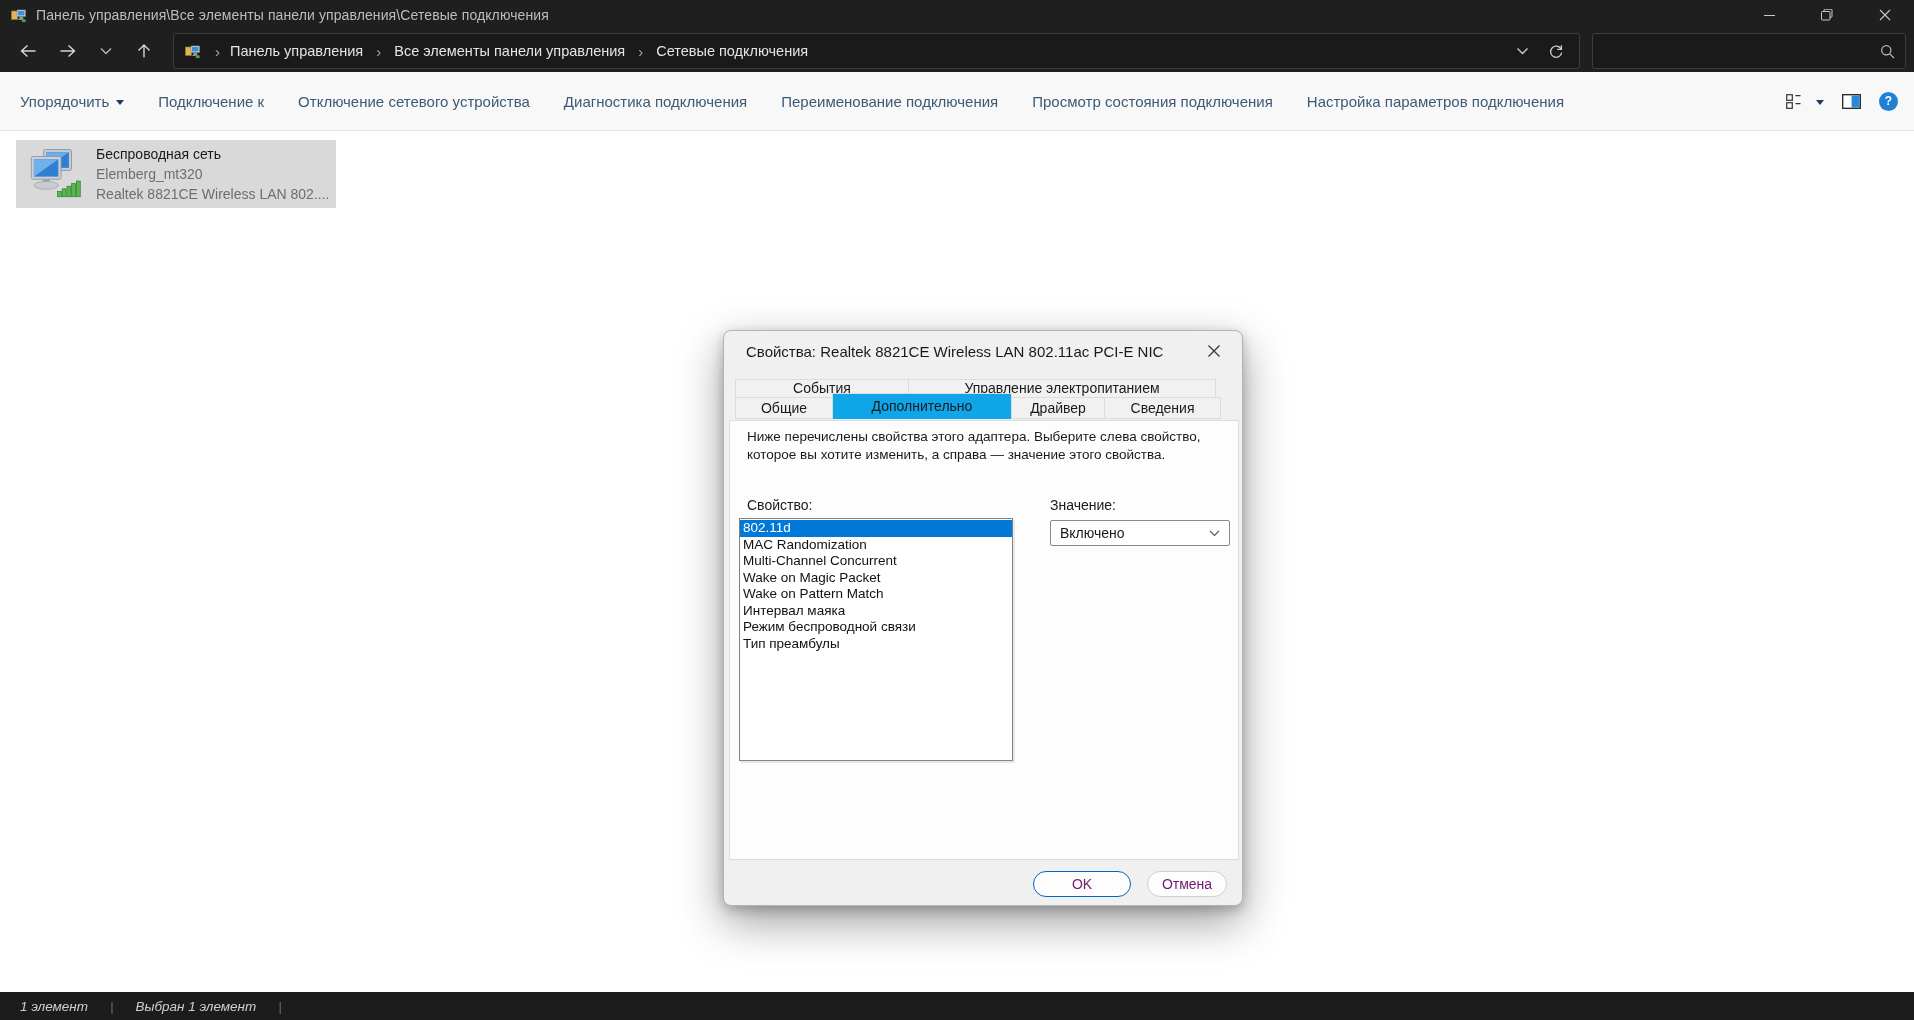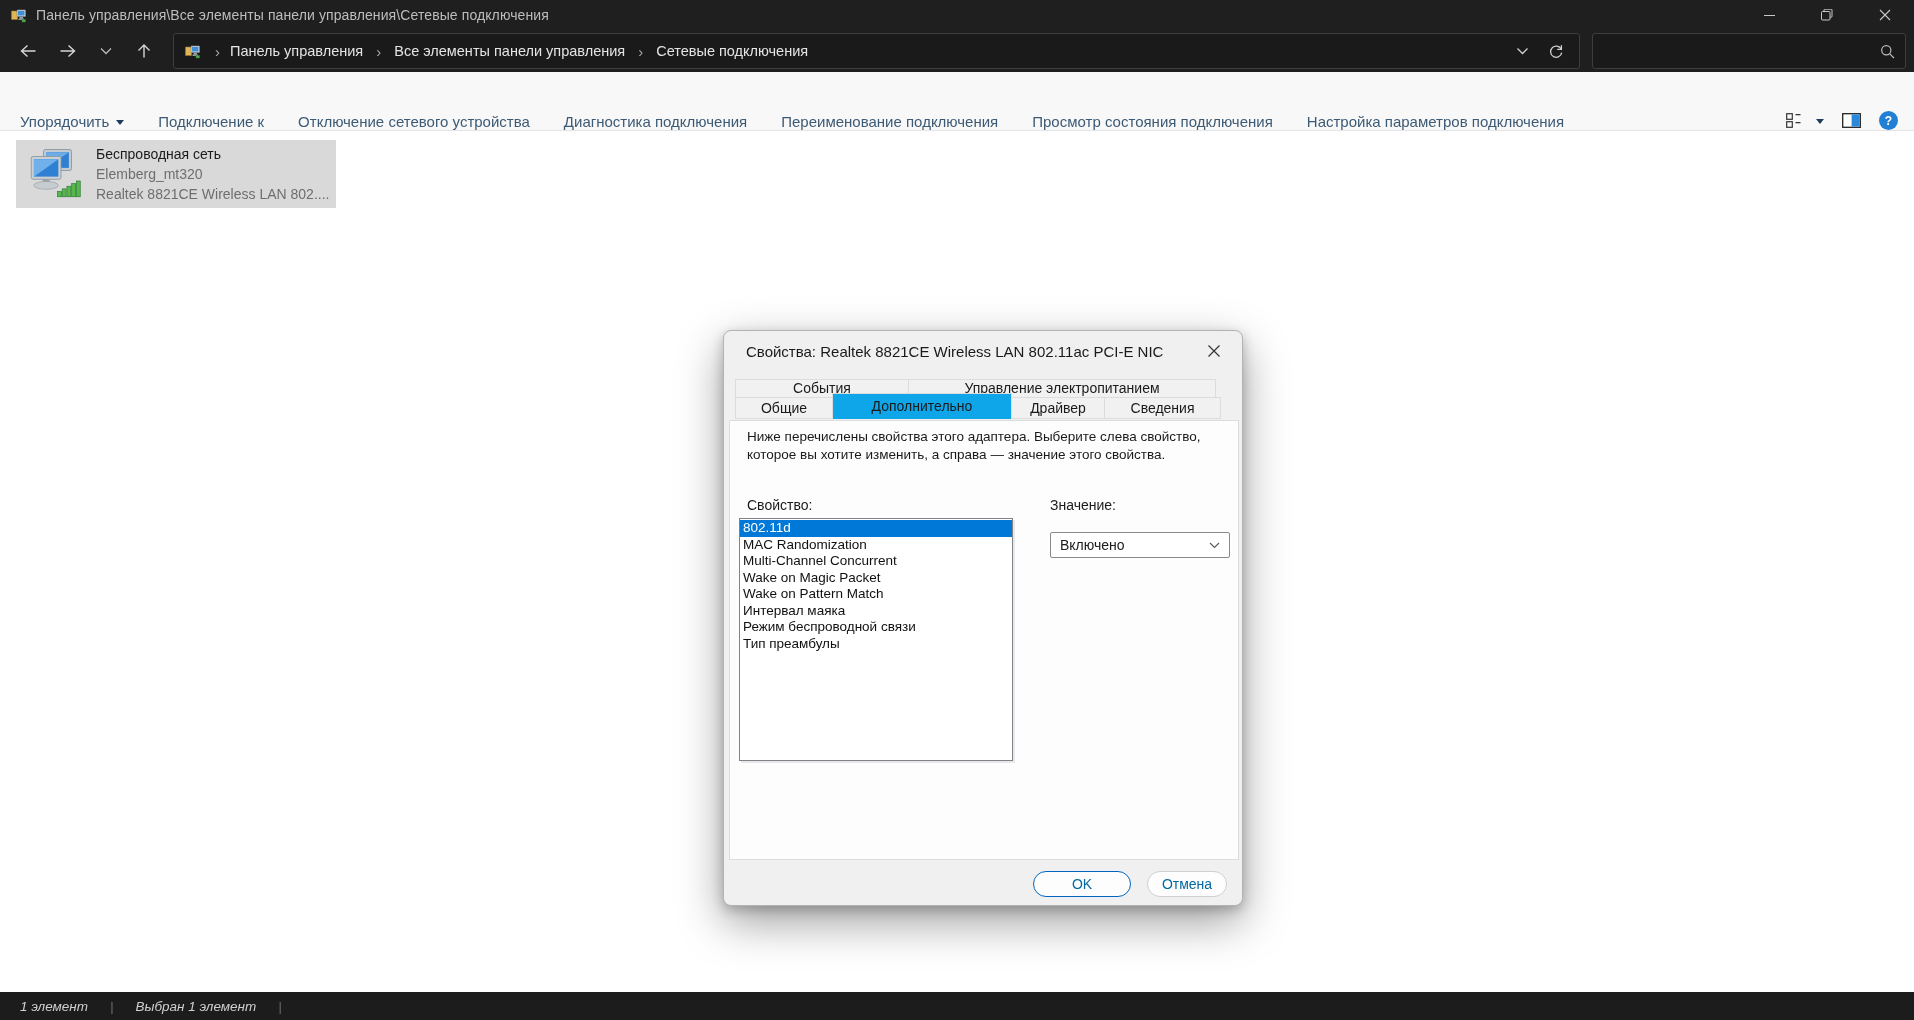--- a/index.html
+++ b/index.html
@@ -19,21 +19,21 @@
   .nav-btn.w40 { width:40px; } .nav-btn.w36 { width:36px; }
   .addressbar { margin-left:9px; width:1407px; height:36px; background:#1a1a1a; border:1px solid #3d3d3d; border-radius:3px; display:flex; align-items:center; padding:0 6px 0 10px; }
   .crumb { font-size:14.5px; color:#e4e4e4; padding:0 2px; white-space:nowrap; }
   .crumb-sep { font-size:15px; color:#a8a8a8; margin:0 11px; }
   .addr-right { margin-left:auto; display:flex; align-items:center; }
   .addr-ic-btn { width:34px; height:32px; display:flex; align-items:center; justify-content:center; }
   .searchbox { margin-left:12px; width:314px; height:36px; background:#1a1a1a; border:1px solid #3d3d3d; border-radius:3px; display:flex; align-items:center; padding:0 10px; }
   .searchbox input { flex:1; background:transparent; border:none; outline:none; color:#e4e4e4; font-size:14px; font-family:"Liberation Sans",sans-serif; }
 
   
-  .commandbar { height:59px; background:#f8f8f8; border-bottom:1px solid #e4e4e4; display:flex; align-items:flex-end; padding:0 16px 0 20px; }
+  .commandbar { height:59px; background:#f8f8f8; border-bottom:1px solid #e4e4e4; display:flex; align-items:center; padding:0 16px 0 20px; }
   .cmd-item { font-size:15px; color:#3d5a75; margin-right:34px; white-space:nowrap; display:flex; align-items:center; }
   .caret-down { width:0; height:0; border-left:4px solid transparent; border-right:4px solid transparent; border-top:5px solid #1e3c5c; margin-left:7px; margin-top:2px; }
   .cmd-right { margin-left:auto; display:flex; align-items:center; }
   .cmd-icon-btn { display:flex; align-items:center; justify-content:center; margin-left:18px; }
   .help-circle { width:19px; height:19px; border-radius:50%; background:#2180d3; color:#fff; font-size:12px; font-weight:bold; display:flex; align-items:center; justify-content:center; }
 
   
   .content { position:relative; height:861px; background:#fff; }
   .tile { position:absolute; left:16px; top:9px; width:320px; height:68px; background:#d9d9d9; display:flex; align-items:center; padding-left:10px; }
   .tile-text { margin-left:14px; line-height:20px; }
@@ -55,23 +55,23 @@
   .tr2 .tab { height:22px; line-height:20px; }
   .tab.active { background:#0ea5e9; height:26px; line-height:25px; margin-top:-4px; border-bottom:none; position:relative; z-index:3; }
 
   .dlg-page { position:absolute; left:5px; top:89px; width:510px; height:440px; background:#fdfdfd; border:1px solid #dcdcdc; z-index:1; }
   .dlg-desc { position:absolute; left:17px; top:7px; font-size:13.5px; line-height:17.5px; color:#1a1a1a; white-space:nowrap; }
   .fld-label { position:absolute; top:76px; font-size:14px; color:#1a1a1a; }
   .lbl-prop { left:17px; } .lbl-val { left:320px; }
   .listbox { position:absolute; left:9px; top:97px; width:274px; height:243px; background:#fff; border:1px solid #82838a; box-shadow:2px 2px 0 #e8e8e8; padding-top:1px; overflow:hidden; }
   .lb-item { height:16.5px; line-height:16px; padding-left:3px; font-size:13.5px; color:#101010; white-space:nowrap; }
   .lb-item.selected { background:#0078d7; color:#fff; }
-  .combo { position:absolute; left:320px; top:111px; width:180px; height:26px; background:#fff; border:1px solid #8a8a8a; border-radius:2px; display:flex; align-items:center; justify-content:space-between; padding:0 9px; font-size:14px; color:#1a1a1a; }
-
-  .btn { position:absolute; top:540px; height:26px; background:#fdfdfd; border-radius:13px; font-size:14px; color:#0369a1; text-align:center; line-height:24px; }
+  .combo { position:absolute; left:320px; top:99px; width:180px; height:26px; background:#fff; border:1px solid #8a8a8a; border-radius:2px; display:flex; align-items:center; justify-content:space-between; padding:0 9px; font-size:14px; color:#1a1a1a; }
+
+  .btn { position:absolute; top:540px; height:26px; background:#fdfdfd; border-radius:13px; font-size:14px; color:#701a75; text-align:center; line-height:24px; }
   .btn-ok { left:309px; width:98px; border:1px solid #0067c0; }
   .btn-cancel { left:423px; width:80px; border:1px solid #cfcfcf; }
 
   
   .statusbar { height:28px; background:#1c1c1c; display:flex; align-items:center; padding-left:20px; font-size:13.5px; color:#cfcfcf;font-style:italic; }
   .sb-sep { color:#6a6a6a; margin:0 22px; }
 </style>
 </head>
 <body>
 

